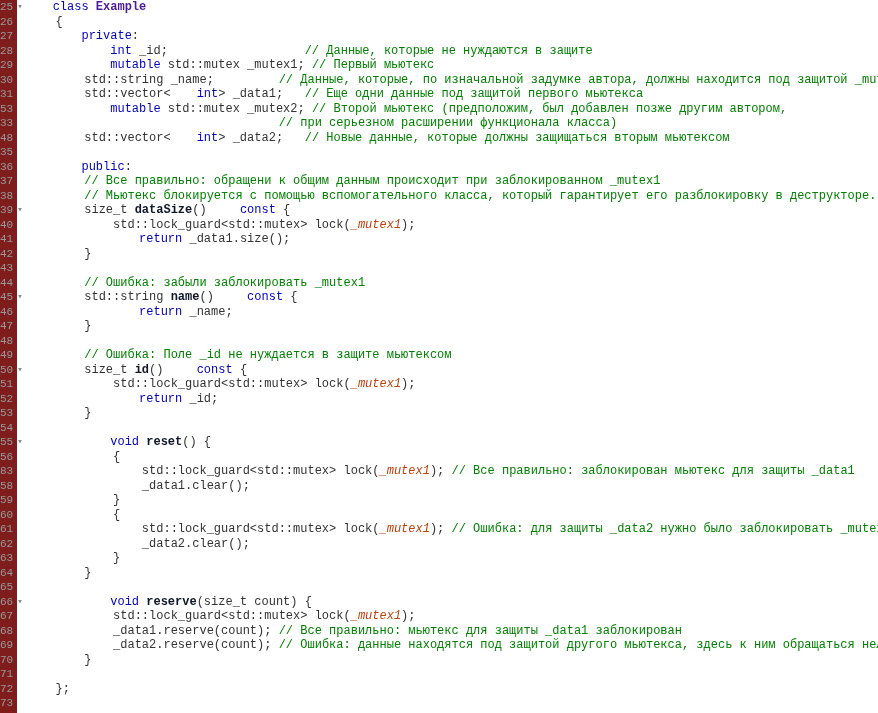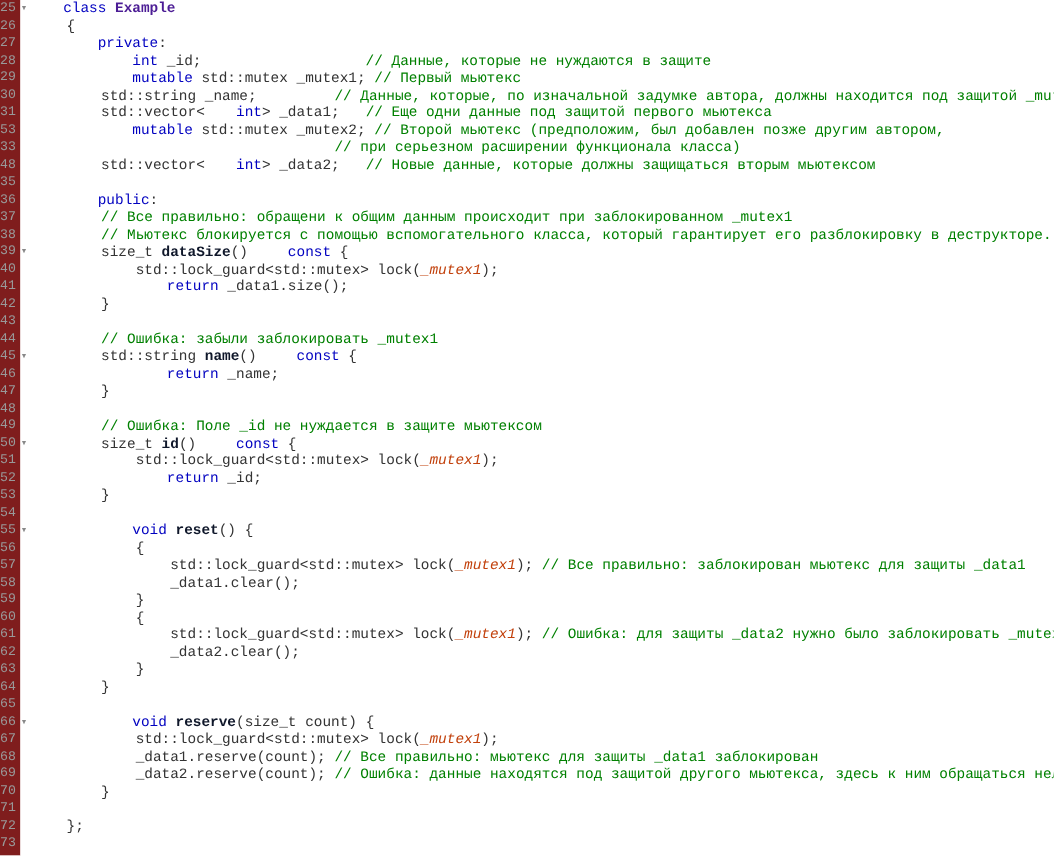--- a/index.html
+++ b/index.html
@@ -76,21 +76,21 @@
     <div>47</div>
     <div>48</div>
     <div>49</div>
     <div>50</div>
     <div>51</div>
     <div>52</div>
     <div>53</div>
     <div>54</div>
     <div>55</div>
     <div>56</div>
-    <div>57</div>
+    <div>83</div>
     <div>58</div>
     <div>59</div>
     <div>60</div>
     <div>61</div>
     <div>62</div>
     <div>63</div>
     <div>64</div>
     <div>65</div>
     <div>66</div>
     <div>67</div>

